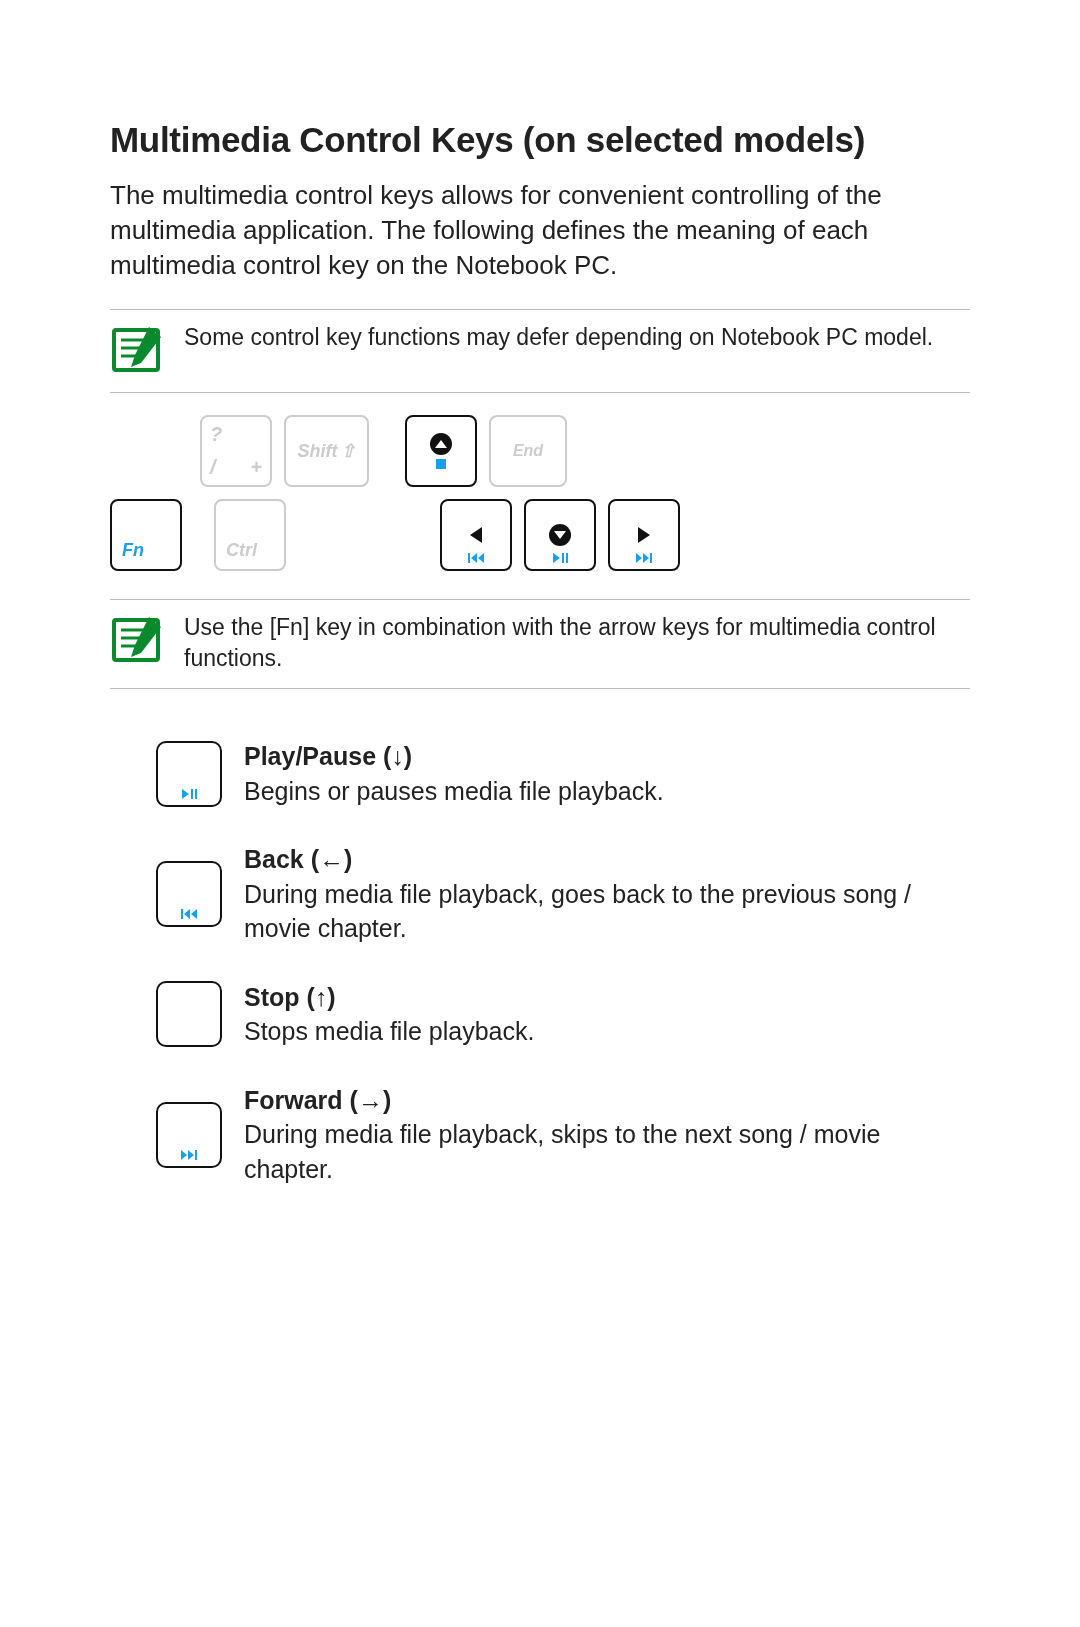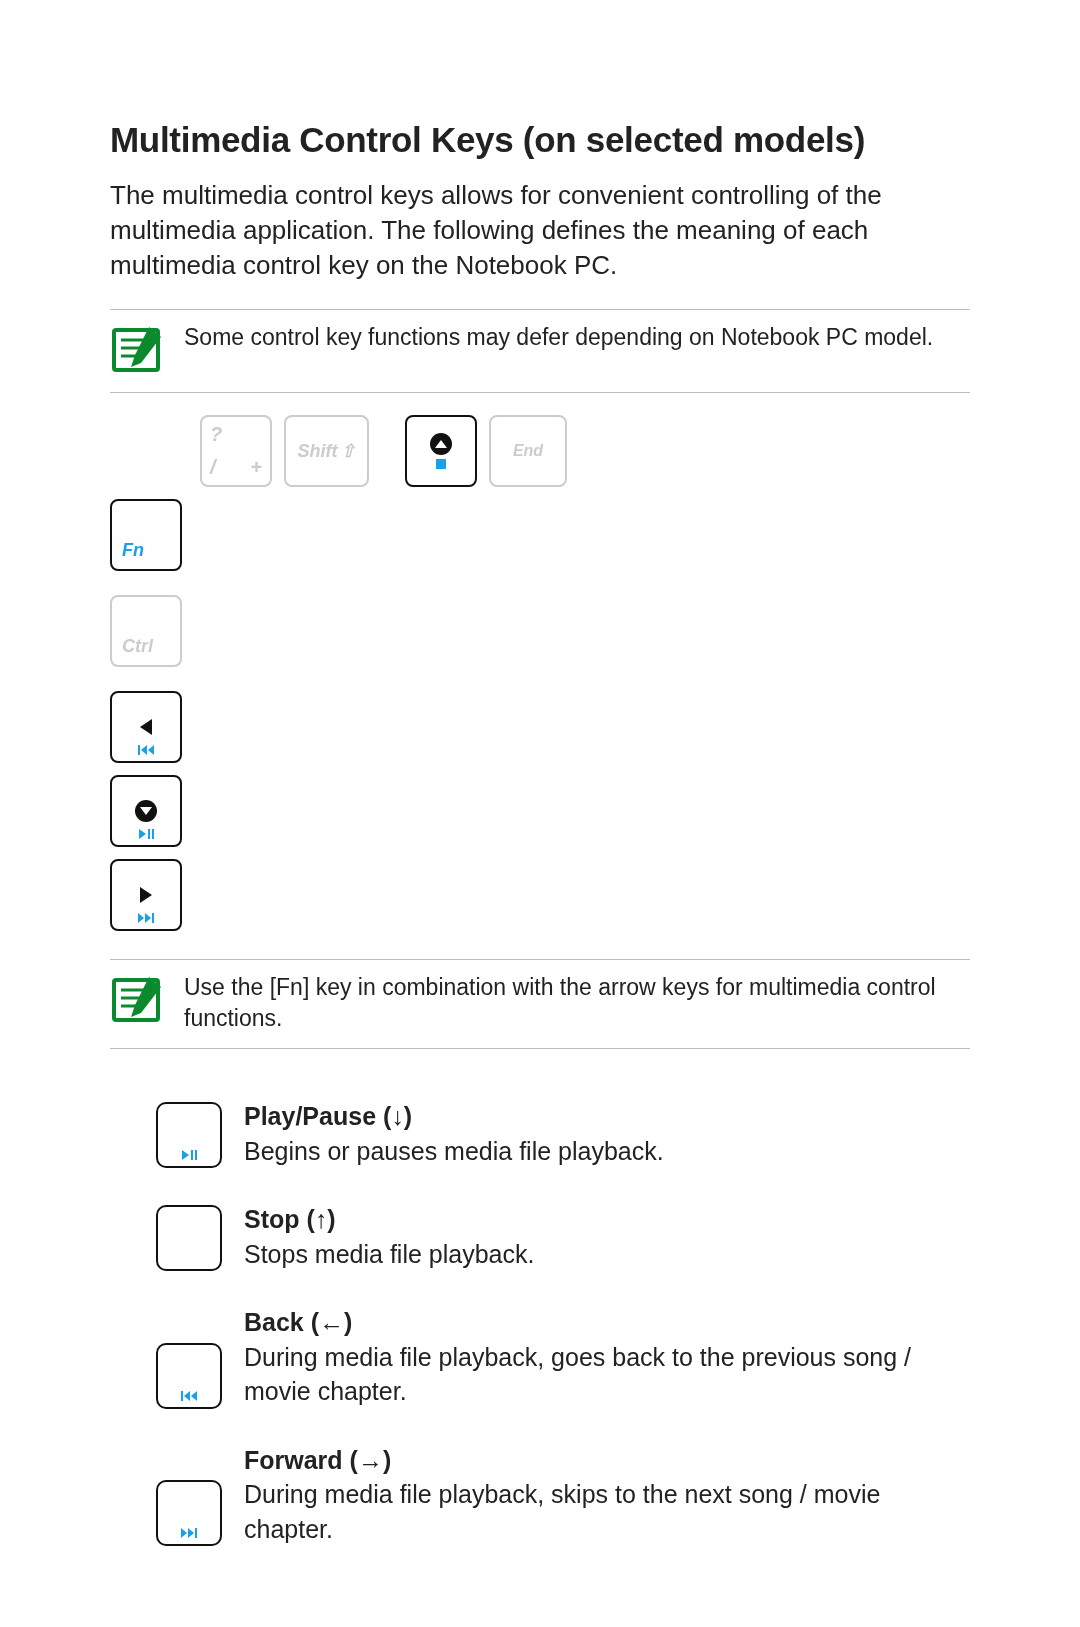--- a/index.html
+++ b/index.html
@@ -5,21 +5,21 @@
   * { box-sizing: border-box; margin: 0; padding: 0; }
   html, body { width: 1080px; height: 1627px; background: #fff; font-family: "Segoe UI", "Helvetica Neue", Arial, sans-serif; color: #222; }
   .page { padding: 120px 110px 0 110px; position: relative; height: 100%; }
   h1 { font-size: 35px; font-weight: 700; margin-bottom: 18px; letter-spacing: -0.3px; }
   .intro { font-size: 26px; line-height: 1.35; margin-bottom: 26px; }
   .note-block { border-top: 1px solid #bcbcbc; border-bottom: 1px solid #bcbcbc; padding: 12px 0 14px 0; display: flex; align-items: flex-start; gap: 18px; }
   .note-icon { width: 56px; height: 56px; flex: 0 0 56px; display:flex; align-items:center; justify-content:center; }
   .note-text { font-size: 23px; line-height: 1.35; }
   .keyboard-box { border-bottom: 1px solid #bcbcbc; padding: 22px 0 28px 90px; }
   .kbd-row { display: flex; align-items: stretch; gap: 12px; margin-bottom: 12px; }
-  .kbd-row.last { margin-bottom: 0; flex-direction: column; }
+  .kbd-row.last { margin-bottom: 0; }
   .key {
     border: 2px solid #ccc; border-radius: 8px; height: 72px; display:flex; flex-direction:column;
     align-items:center; justify-content:center; color:#ccc; font-size:18px; font-style:italic; font-weight:700;
     position:relative; background:#fff;
   }
   .key.small { width: 72px; }
   .key.med { width: 85px; }
   .key.fn { border-color:#111; color:#1aa0e8; font-style:italic; font-weight:700; font-size:18px; padding-left:10px; align-items:flex-start; justify-content:flex-end; padding-bottom:8px; }
   .key.arrow { border-color:#111; width:72px; }
   .key .mini-icon { position:absolute; bottom:6px; font-size:12px; color:#1aa0e8; }
@@ -29,21 +29,21 @@
   .key .circle-up, .key .circle-down {
     width: 22px; height:22px; border-radius:50%; background:#111; display:flex; align-items:center; justify-content:center;
   }
   .key .circle-up::after { content:""; border-left:6px solid transparent; border-right:6px solid transparent; border-bottom:8px solid #fff; }
   .key .circle-down::after { content:""; border-left:6px solid transparent; border-right:6px solid transparent; border-top:8px solid #fff; }
   .key .stop-sq { width:10px; height:10px; background:#1aa0e8; margin-top:4px;}
   .key .tri-left { width:0;height:0;border-top:8px solid transparent;border-bottom:8px solid transparent;border-right:12px solid #111; }
   .key .tri-right { width:0;height:0;border-top:8px solid transparent;border-bottom:8px solid transparent;border-left:12px solid #111; }
 
   .defs { margin-top: 50px; padding-left: 46px; }
-  .def-item { display:flex; gap: 22px; margin-bottom: 34px; align-items:flex-end; }
+  .def-item { display:flex; gap: 22px; margin-bottom: 34px; align-items:center; }
   .def-key {
     width: 66px; height: 66px; border: 2.5px solid #111; border-radius: 10px; flex: 0 0 66px;
     display:flex; flex-direction:column; align-items:center; justify-content:center; position:relative;
   }
   .def-key .mini-icon { position:absolute; bottom:6px; font-size:12px; color:#1aa0e8; }
   .def-text { font-size: 25px; line-height: 1.38; }
   .def-text b { font-weight:700; }
 
   .footer {
     position:absolute; bottom: 94px; left:110px; right:110px;
@@ -164,46 +164,46 @@
           </div>
       </div>
       <div class="def-text">
         <b>Play/Pause (↓)</b><br>
         <span>Begins or pauses media file playback.</span>
       </div>
     </div>
 
     <div class="def-item">
       <div class="def-key">
+        <div class="tri-left"></div>
+        <div class="mini-icon prev-icon">
+            <span class="bar"></span>
+            <span class="t"></span>
+            <span class="t"></span>
+          </div>
+      </div>
+      <div class="def-text">
+        <b>Back (←)</b><br>
+        <span>During media file playback, goes back to the previous song / movie chapter.</span>
+      </div>
+    </div>
+
+    <div class="def-item">
+      <div class="def-key">
         <div class="circle-up" style="width:24px;height:24px"></div>
         <div class="stop-sq" style="position:absolute;bottom:8px"></div>
       </div>
       <div class="def-text">
         <b>Stop (↑)</b><br>
         <span>Stops media file playback.</span>
       </div>
     </div>
 
     <div class="def-item">
       <div class="def-key">
-        <div class="tri-left"></div>
-        <div class="mini-icon prev-icon">
-            <span class="bar"></span>
-            <span class="t"></span>
-            <span class="t"></span>
-          </div>
-      </div>
-      <div class="def-text">
-        <b>Back (←)</b><br>
-        <span>During media file playback, goes back to the previous song / movie chapter.</span>
-      </div>
-    </div>
-
-    <div class="def-item">
-      <div class="def-key">
         <div class="tri-right"></div>
         <div class="mini-icon next-icon">
             <span class="t"></span>
             <span class="t"></span>
             <span class="bar"></span>
           </div>
       </div>
       <div class="def-text">
         <b>Forward (→)</b><br>
         <span>During media file playback, skips to the next song / movie chapter.</span>

